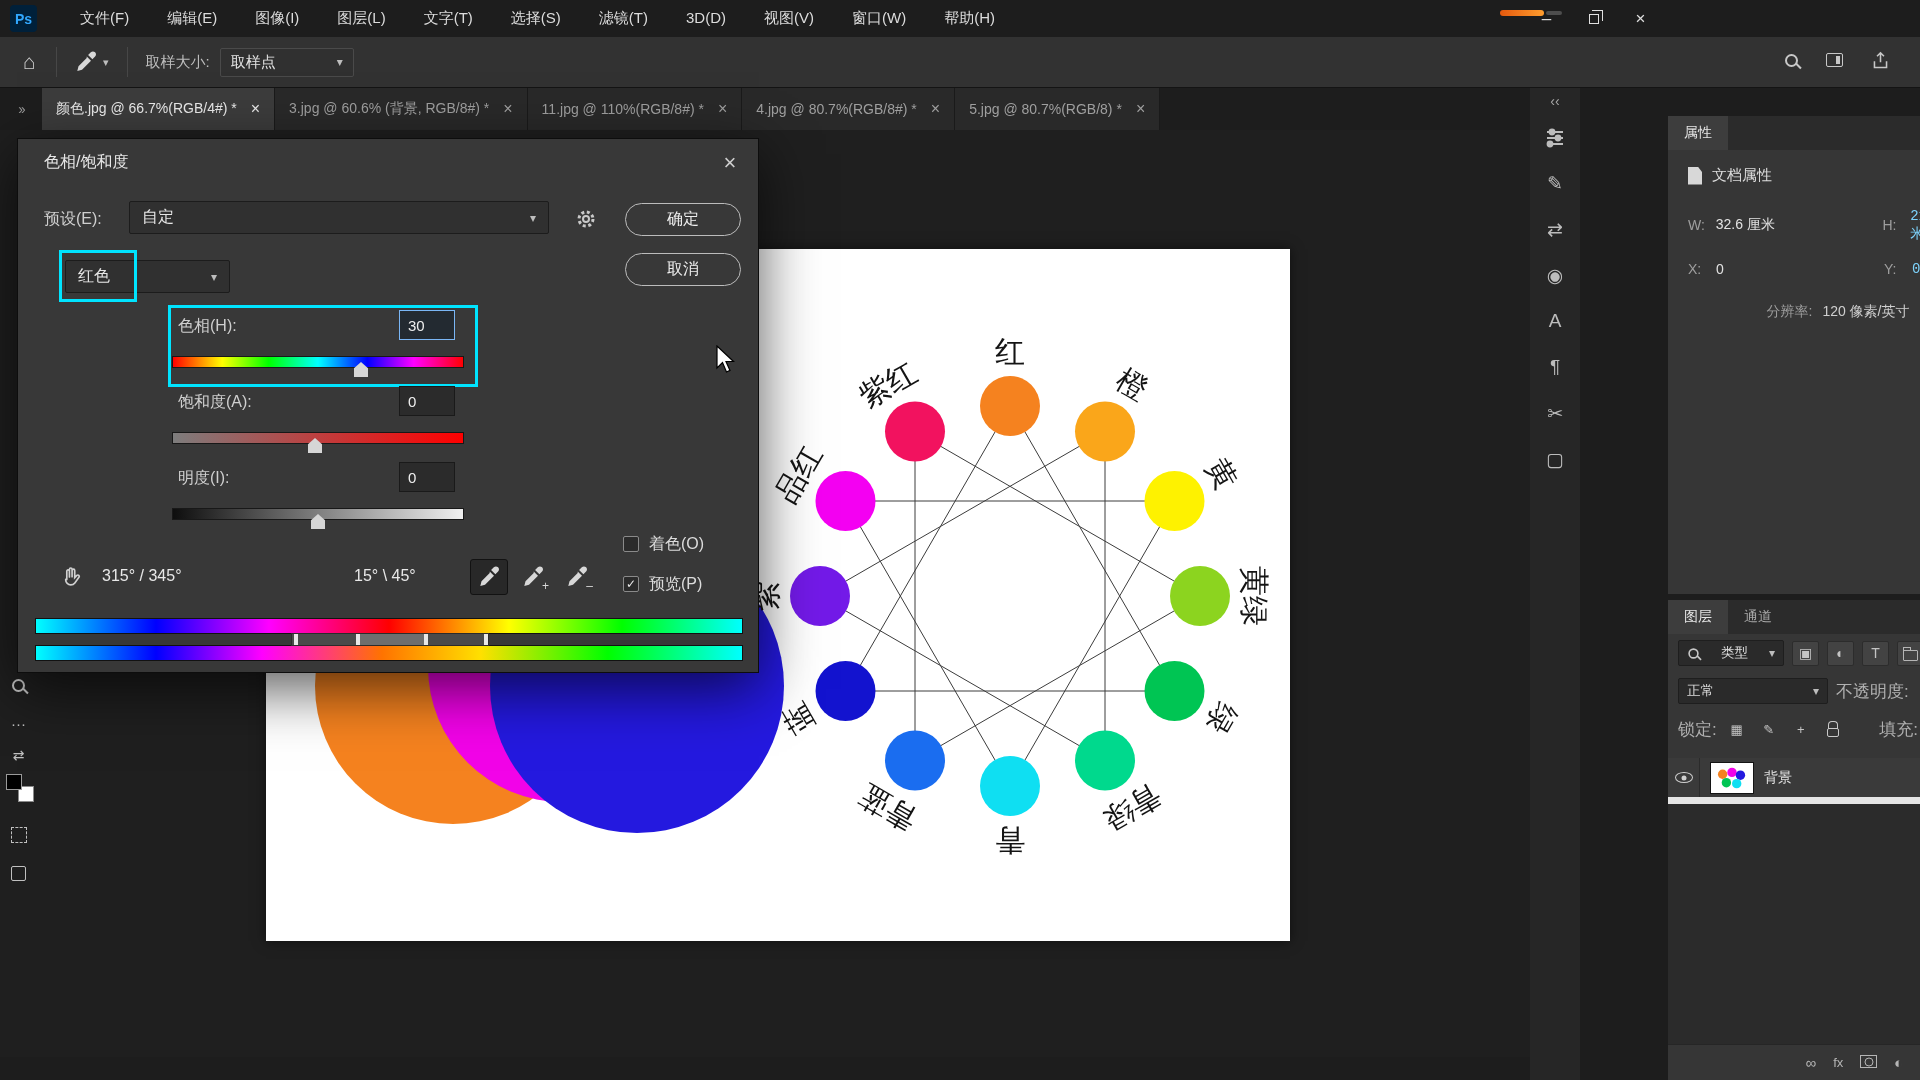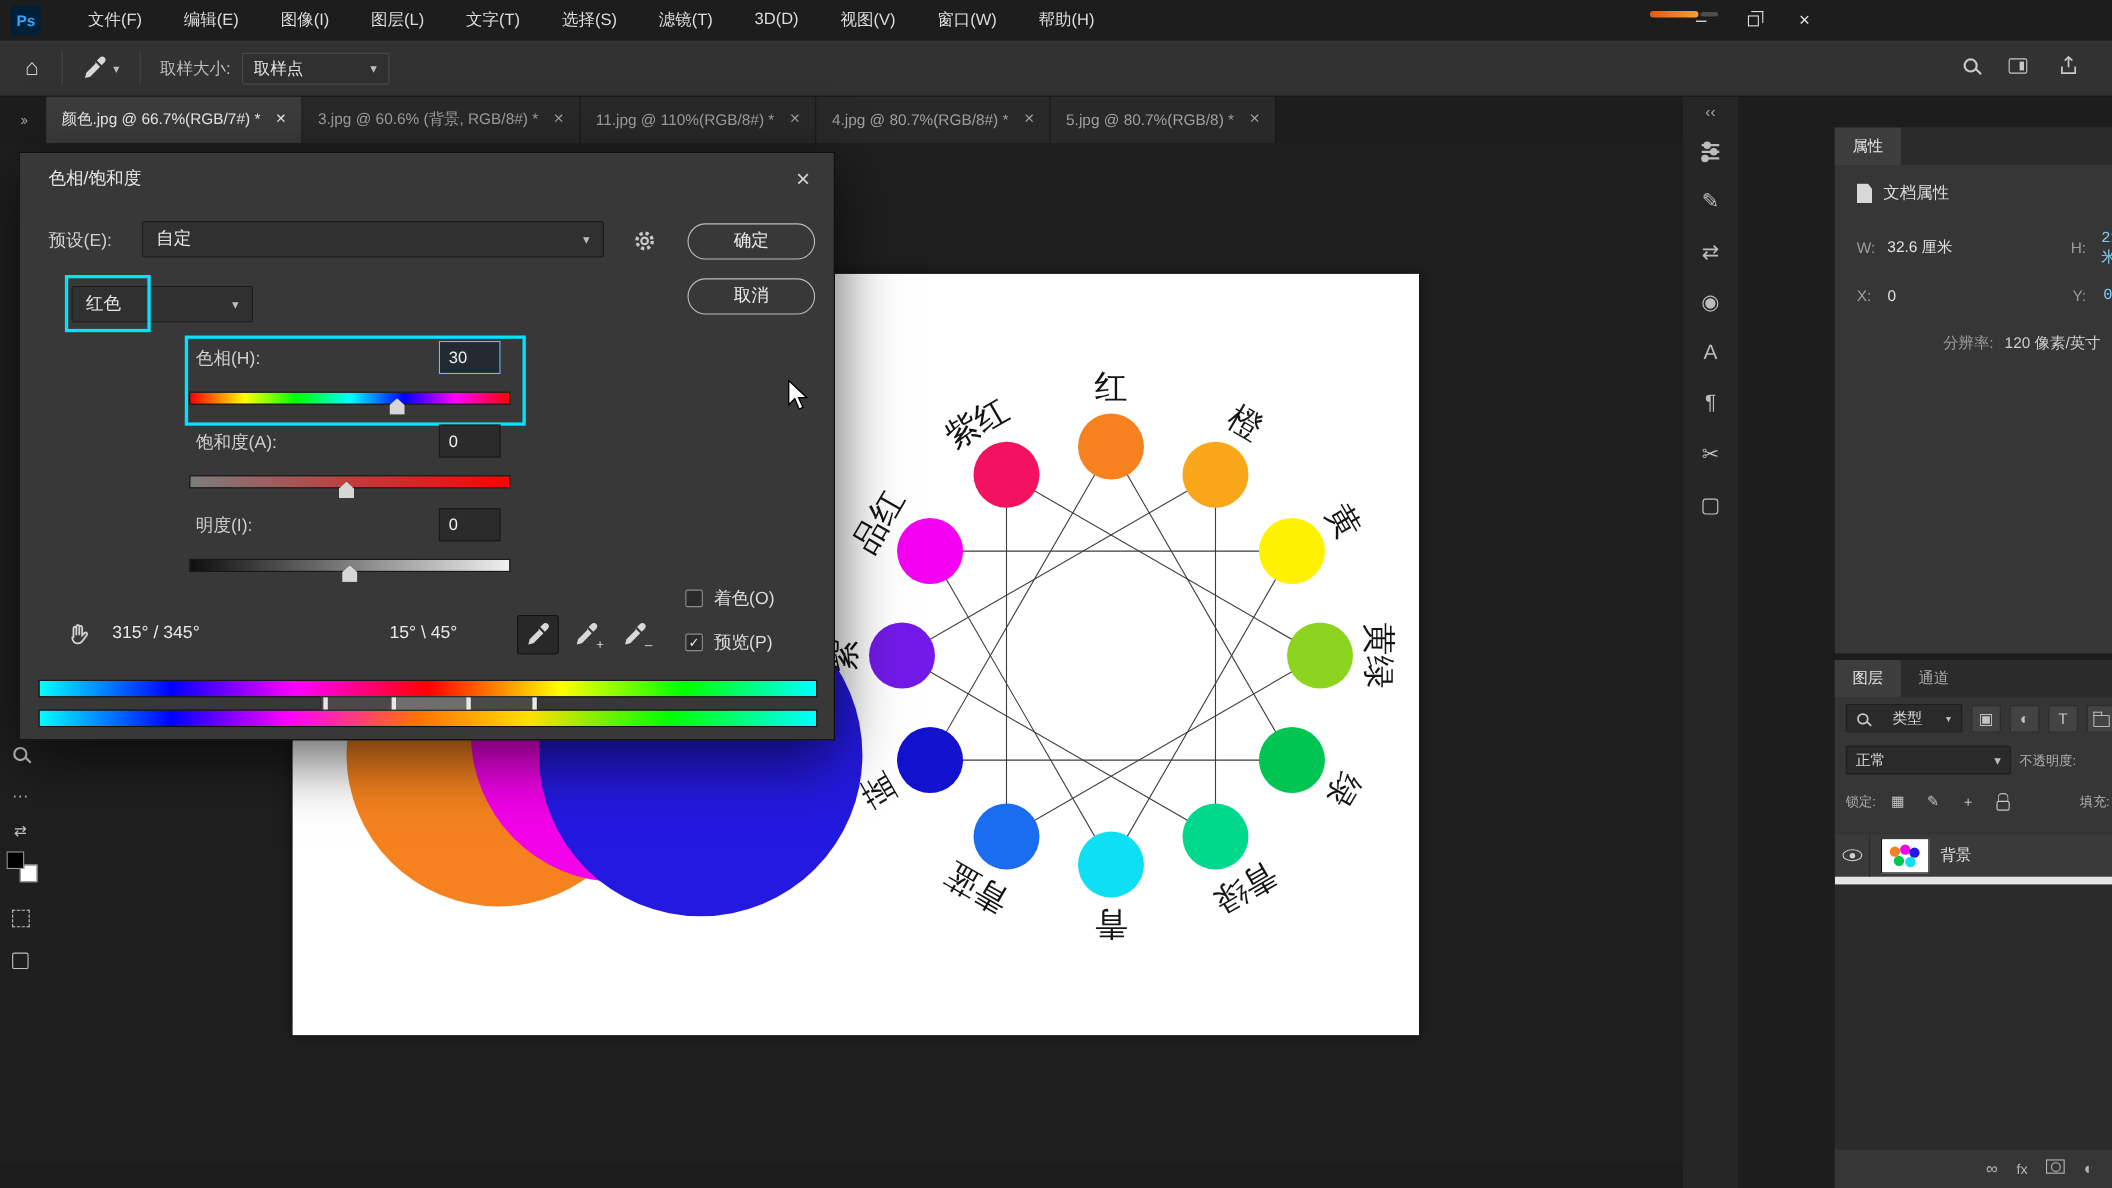--- a/index.html
+++ b/index.html
@@ -88,25 +88,25 @@
   .dim-label{width:28px;color:#9e9e9e;}
   .dim-value{width:168px;color:#e2e2e2;}
   .dim-label2{width:28px;color:#9e9e9e;}
   .dim-value2{color:#7dd3fc;font-family:Liberation Mono, monospace;}
   .res-row{display:flex;gap:10px;margin-top:26px;color:#cfcfcf;justify-content:center;}
   .res-label{color:#9e9e9e;}
 
   #layers-panel{position:absolute;top:512px;left:0;width:340px;height:480px;background:#363636;}
   .lp-row{display:flex;align-items:center;padding:0 10px;height:38px;gap:8px;}
   .lp-select{display:flex;align-items:center;justify-content:space-between;background:#2a2a2a;border:1px solid #1e1e1e;border-radius:2px;padding:3px 8px;font-size:13.5px;color:#dcdcdc;}
-  .f-type{width:106px;font-family:Liberation Mono, monospace;}
+  .f-type{width:106px;}
   .f-btn{width:27px;height:25px;background:#434343;border:1px solid #2c2c2c;display:flex;align-items:center;justify-content:center;color:#c4c4c4;font-size:14px;border-radius:2px;}
   .f-dot{margin-left:auto;color:#d0d0d0;font-size:11px;}
   .blend-select{width:150px;}
-  .opac-label,.lock-label,.fill-label{font-size:12px;color:#b0b0b0;white-space:nowrap;}
+  .opac-label,.lock-label,.fill-label{font-size:17px;color:#b0b0b0;white-space:nowrap;}
   .pct-select{width:72px;margin-left:auto;}
   .lock-ic{width:24px;height:22px;display:flex;align-items:center;justify-content:center;color:#c4c4c4;font-size:13px;}
   .layer-list{position:absolute;top:158px;left:0;right:0;bottom:36px;background:#2b2b2b;overflow:hidden;}
   .layer-row{display:flex;align-items:center;height:46px;background:#3a3a3a;border-bottom:7px solid #e5e5e5;}
   .eye-cell{width:32px;display:flex;align-items:center;justify-content:center;border-right:1px solid #2b2b2b;height:100%;}
   .eye-ic{position:relative;width:18px;height:11px;border:1.5px solid #cfcfcf;border-radius:50%;}
   .eye-ic::before{content:"";position:absolute;width:5px;height:5px;background:#cfcfcf;border-radius:50%;left:50%;top:50%;transform:translate(-50%,-50%);}
   .layer-thumb{width:44px;height:32px;background:#fff;margin:0 10px;border:1px solid #141414;}
   .layer-name{font-size:14px;color:#e0e0e0;}
   .layer-lock{margin-left:auto;margin-right:14px;}
@@ -217,21 +217,21 @@
             <path d="M11 3v10M7 6l4-4 4 4M4 12v7h14v-7"></path>
           </svg>
       </span>
     </div>
   </div>
 
   <div id="tabbar">
     <span class="tab-corner">››</span>
     <div id="document-tabs">
         <div class="doc-tab active">
-          <span class="tab-label">颜色.jpg @ 66.7%(RGB/7#) *</span>
+          <span class="tab-label">颜色.jpg @ 66.7%(RGB/4#) *</span>
           <span class="tab-close">×</span>
         </div>
         <div class="doc-tab">
           <span class="tab-label">3.jpg @ 60.6% (背景, RGB/8#) *</span>
           <span class="tab-close">×</span>
         </div>
         <div class="doc-tab">
           <span class="tab-label">11.jpg @ 110%(RGB/8#) *</span>
           <span class="tab-close">×</span>
         </div>

